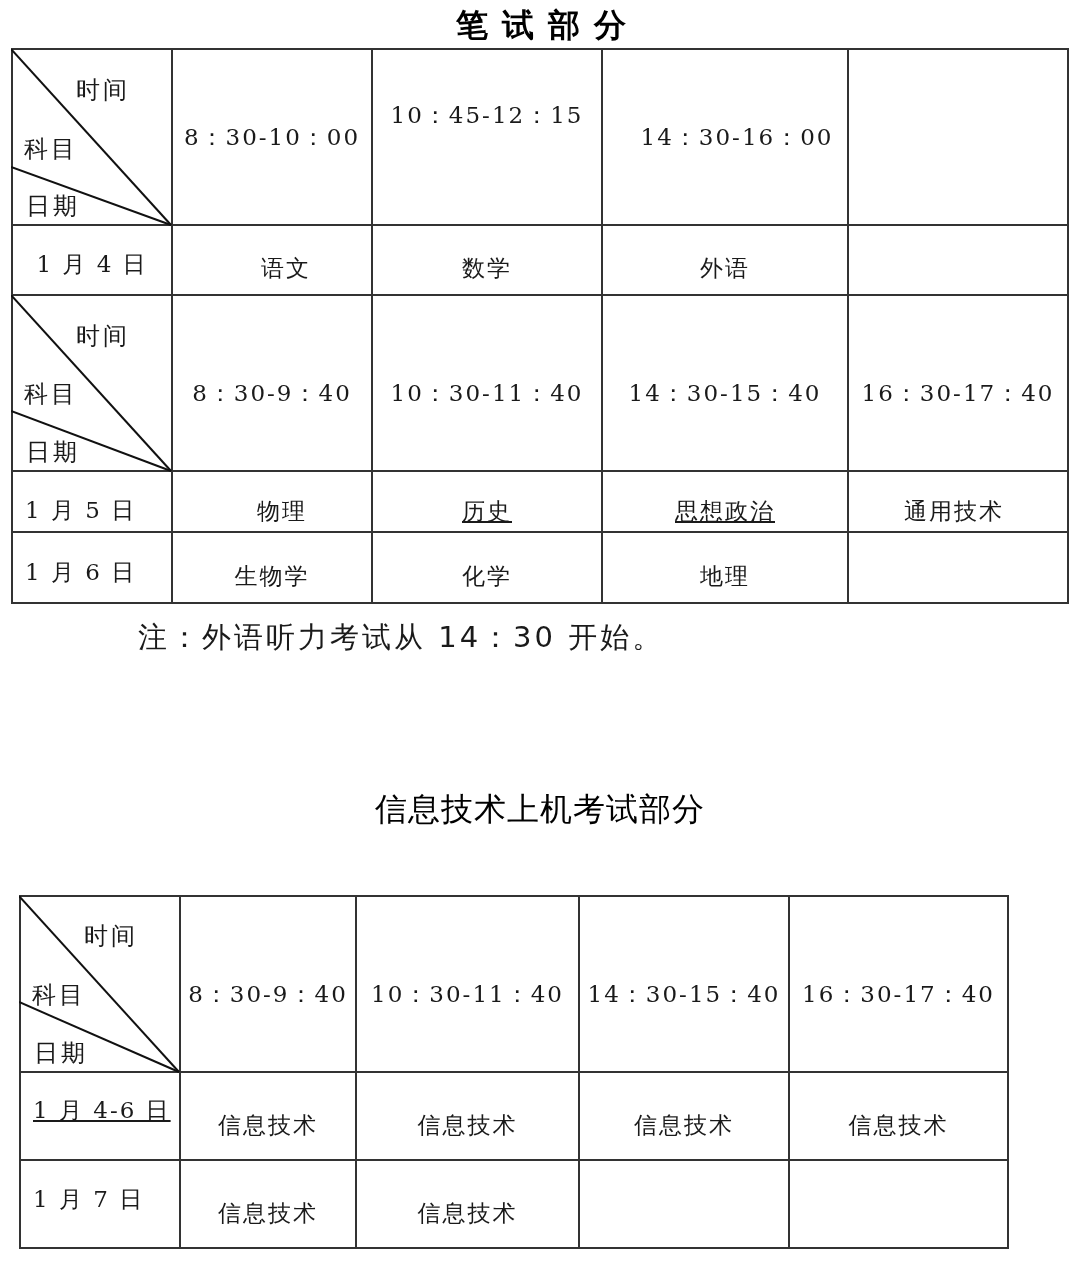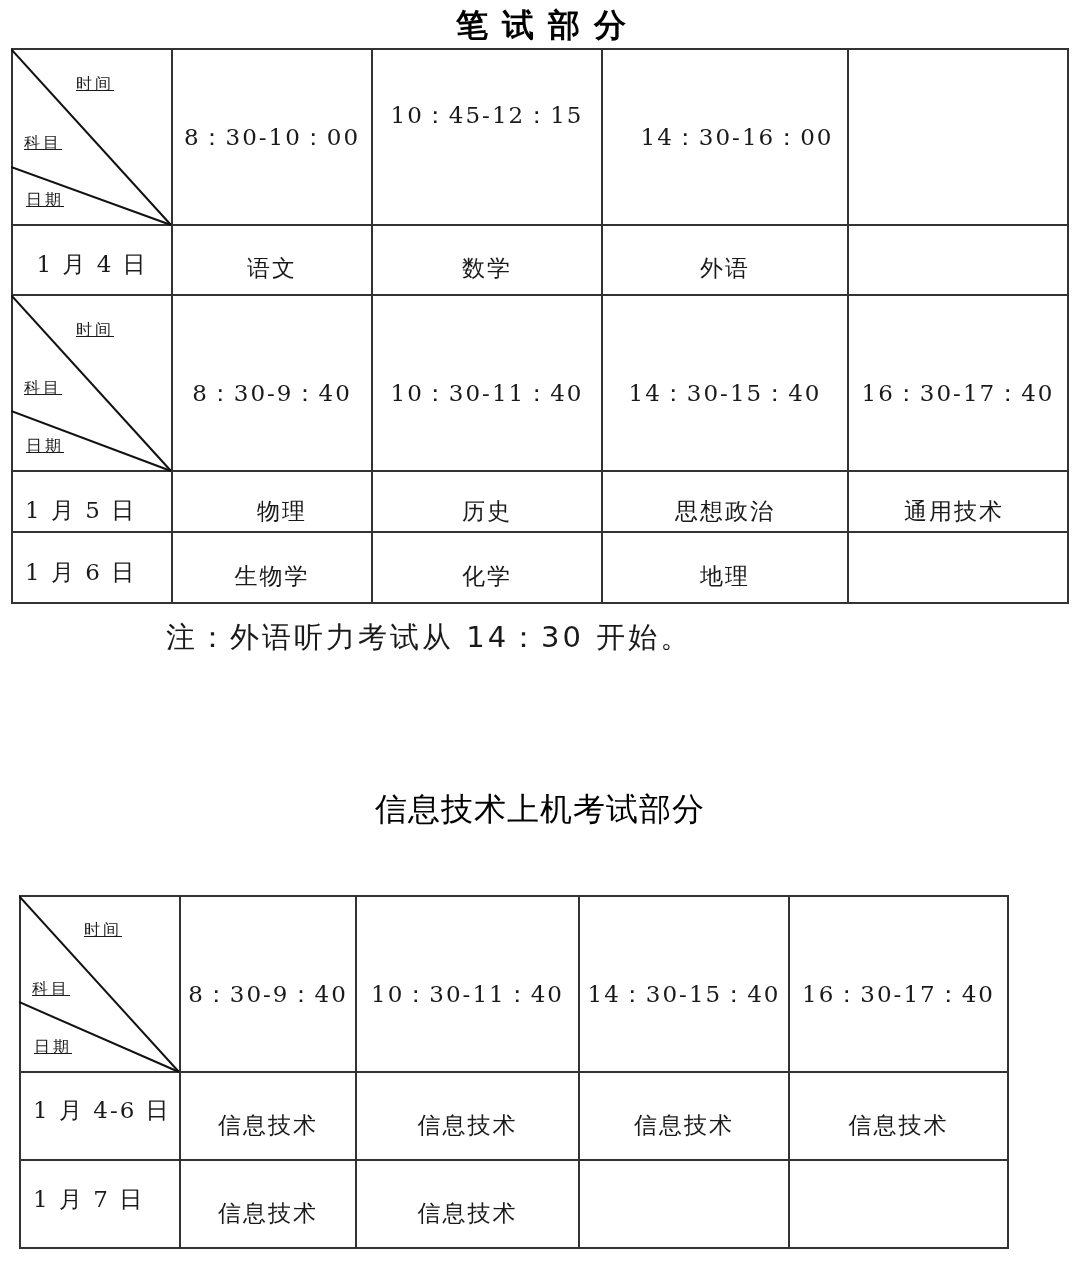--- a/index.html
+++ b/index.html
@@ -2,29 +2,29 @@
 <html><head>
 <meta charset="utf-8">
 <style>
   html, body { margin: 0; padding: 0; background: #ffffff; }
   body { width: 1080px; height: 1272px; position: relative; overflow: hidden;
          font-family: "DejaVu Serif", "Liberation Serif", serif; color: #1a1a1a; }
   .abs { position: absolute; }
   .title { font-family: "DejaVu Sans", "Liberation Sans", sans-serif; font-weight: bold; color: #000; white-space: nowrap; }
   .title1 { left: 0; width: 1096px; top: 4px; text-align: center; font-size: 32px; letter-spacing: 14px; }
   .title2 { left: 0; width: 1080px; top: 788px; text-align: center; font-size: 32px; font-weight: normal; letter-spacing: 1px; }
-  .note { left: 138px; top: 618px; font-size: 29px; letter-spacing: 3px; white-space: nowrap; font-family: "DejaVu Sans", "Liberation Sans", sans-serif; margin-left: 28px; }
+  .note { left: 138px; top: 618px; font-size: 29px; letter-spacing: 3px; white-space: nowrap; font-family: "DejaVu Sans", "Liberation Sans", sans-serif; }
   .hline, .vline { position: absolute; background: #333; }
   .hline { height: 2px; }
   .vline { width: 2px; }
   .cell { position: absolute; display: flex; align-items: center; justify-content: center;
           font-size: 23px; white-space: nowrap; letter-spacing: 2px; text-align: center; }
   .cell.left { justify-content: flex-start; padding-left: 12px; box-sizing: border-box; }
   .diag { position: absolute; }
-  .dlabel { position: absolute; font-size: 16px; letter-spacing: 3px; white-space: nowrap; text-decoration: underline; }
+  .dlabel { position: absolute; font-size: 24px; letter-spacing: 3px; white-space: nowrap; }
 </style>
 </head>
 <body>
 
 <div class="abs title title1">笔试部分</div>
 
 <div>
 
   <div class="hline" style="left:11px;width:1058px;top:48px;"></div>
   <div class="hline" style="left:11px;width:1058px;top:224px;"></div>
@@ -48,21 +48,21 @@
   <div class="dlabel" style="left:24px;top:133px;">科目</div>
   <div class="dlabel" style="left:26px;top:190px;">日期</div>
 
   <div class="cell" style="left:173px;width:198px;top:50px;height:174px;">8：30-10：00</div>
   <div class="cell" style="left:373px;width:228px;top:50px;height:131px;">10：45-12：15</div>
   <div class="cell" style="left:603px;width:268px;top:50px;height:174px;border-radius:13px;">14：30-16：00</div>
   <div class="cell" style="left:849px;width:218px;top:50px;height:174px;"></div>
 
   <div>
     <div class="cell" style="left:13px;width:158px;top:226px;height:76px;">1 月 4 日</div>
-    <div class="cell" style="left:173px;width:198px;top:226px;height:84px;">语文</div>
+    <div class="cell" style="left:173px;width:198px;top:226px;height:84px;padding-left:14px;">语文</div>
     <div class="cell" style="left:373px;width:228px;top:226px;height:84px;">数学</div>
     <div class="cell" style="left:603px;width:244px;top:226px;height:84px;">外语</div>
     <div class="cell" style="left:849px;width:218px;top:226px;height:68px;"></div>
   </div>
 
   <svg class="diag" style="left:11px;top:295px;" width="162" height="178">
     <line x1="0" y1="0" x2="160" y2="176" stroke="#111" stroke-width="2"></line>
     <line x1="0" y1="116" x2="160" y2="176" stroke="#111" stroke-width="2"></line>
   </svg>
   <div class="dlabel" style="left:76px;top:320px;">时间</div>
@@ -70,22 +70,22 @@
   <div class="dlabel" style="left:26px;top:436px;">日期</div>
 
   <div class="cell" style="left:173px;width:198px;top:296px;height:194px;">8：30-9：40</div>
   <div class="cell" style="left:373px;width:228px;top:296px;height:194px;">10：30-11：40</div>
   <div class="cell" style="left:603px;width:244px;top:296px;height:194px;">14：30-15：40</div>
   <div class="cell" style="left:849px;width:218px;top:296px;height:194px;">16：30-17：40</div>
 
   <div>
     <div class="cell left" style="left:13px;width:158px;top:472px;height:76px;">1 月 5 日</div>
     <div class="cell" style="left:173px;width:218px;top:472px;height:78px;">物理</div>
-    <div class="cell" style="left:373px;width:228px;top:472px;height:78px;">历史</div>
-    <div class="cell" style="left:603px;width:244px;top:472px;height:78px;">思想政治</div>
+    <div class="cell" style="left:373px;width:228px;top:472px;height:78px;text-decoration:underline;">历史</div>
+    <div class="cell" style="left:603px;width:244px;top:472px;height:78px;text-decoration:underline;">思想政治</div>
     <div class="cell" style="left:845px;width:218px;top:472px;height:78px;">通用技术</div>
   </div>
 
   <div>
     <div class="cell left" style="left:13px;width:158px;top:533px;height:78px;">1 月 6  日</div>
     <div class="cell" style="left:173px;width:198px;top:533px;height:86px;">生物学</div>
     <div class="cell" style="left:373px;width:228px;top:533px;height:86px;">化学</div>
     <div class="cell" style="left:603px;width:244px;top:533px;height:86px;">地理</div>
     <div class="cell" style="left:849px;width:218px;top:533px;height:86px;"></div>
   </div>
@@ -115,21 +115,21 @@
   <div class="dlabel" style="left:84px;top:920px;">时间</div>
   <div class="dlabel" style="left:32px;top:979px;">科目</div>
   <div class="dlabel" style="left:34px;top:1037px;">日期</div>
 
   <div class="cell" style="left:181px;width:174px;top:897px;height:194px;">8：30-9：40</div>
   <div class="cell" style="left:357px;width:221px;top:897px;height:194px;">10：30-11：40</div>
   <div class="cell" style="left:580px;width:208px;top:897px;height:194px;">14：30-15：40</div>
   <div class="cell" style="left:790px;width:217px;top:897px;height:194px;">16：30-17：40</div>
 
   <div>
-    <div class="cell left" style="left:21px;width:158px;top:1073px;height:74px;">1 月 4-6 日</div>
+    <div class="cell left" style="left:21px;width:158px;top:1073px;height:74px;text-decoration:underline;">1 月 4-6 日</div>
     <div class="cell" style="left:181px;width:174px;top:1073px;height:104px;">信息技术</div>
     <div class="cell" style="left:357px;width:221px;top:1073px;height:104px;">信息技术</div>
     <div class="cell" style="left:580px;width:208px;top:1073px;height:104px;">信息技术</div>
     <div class="cell" style="left:790px;width:217px;top:1073px;height:104px;">信息技术</div>
   </div>
 
   <div>
     <div class="cell left" style="left:21px;width:158px;top:1161px;height:76px;">1 月 7 日</div>
     <div class="cell" style="left:181px;width:174px;top:1161px;height:104px;">信息技术</div>
     <div class="cell" style="left:357px;width:221px;top:1161px;height:104px;">信息技术</div>

